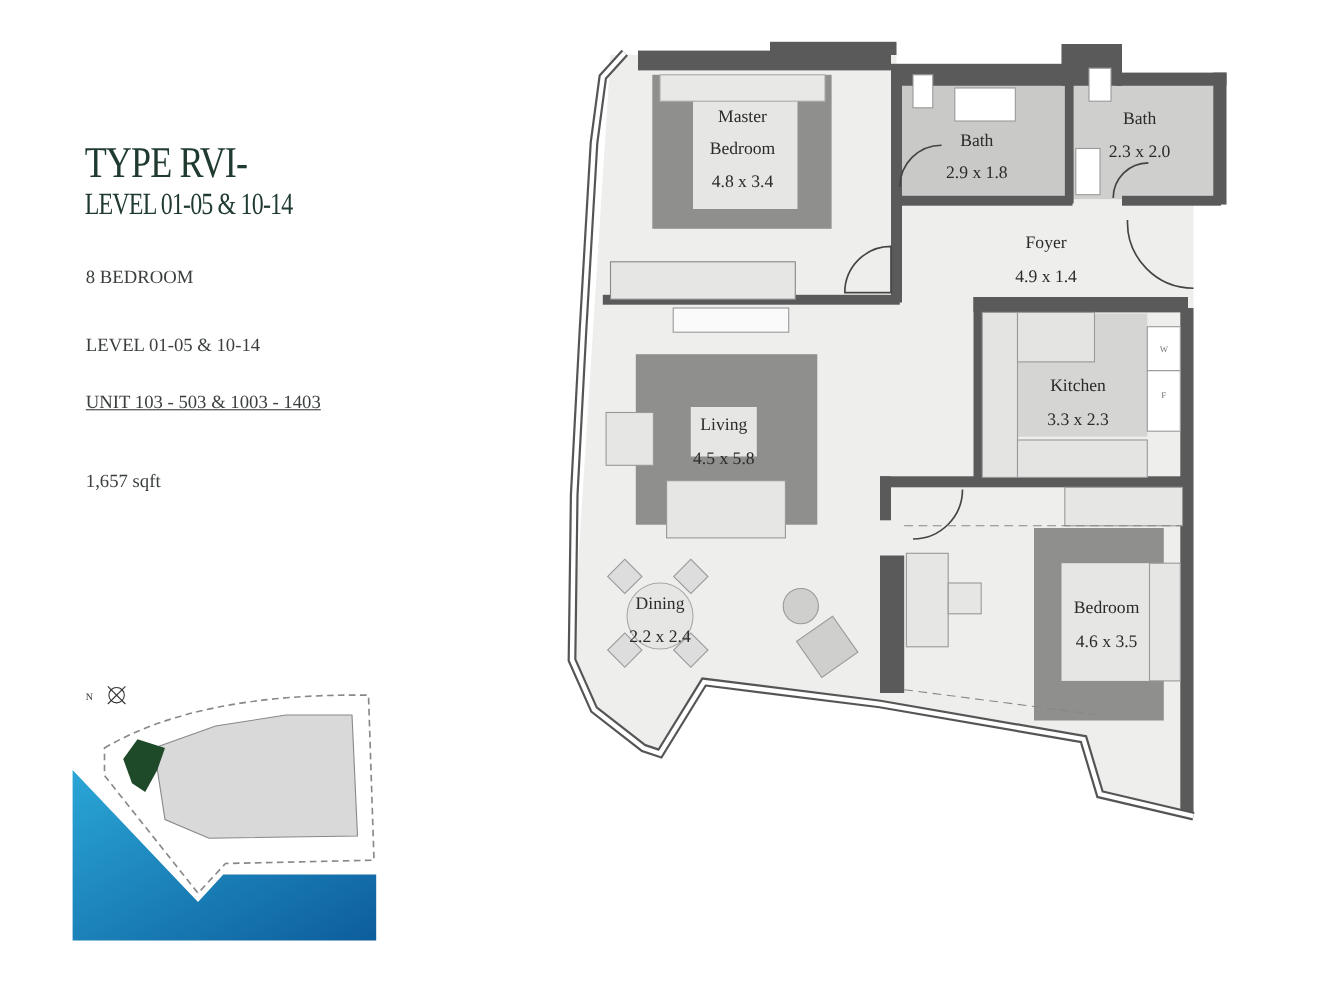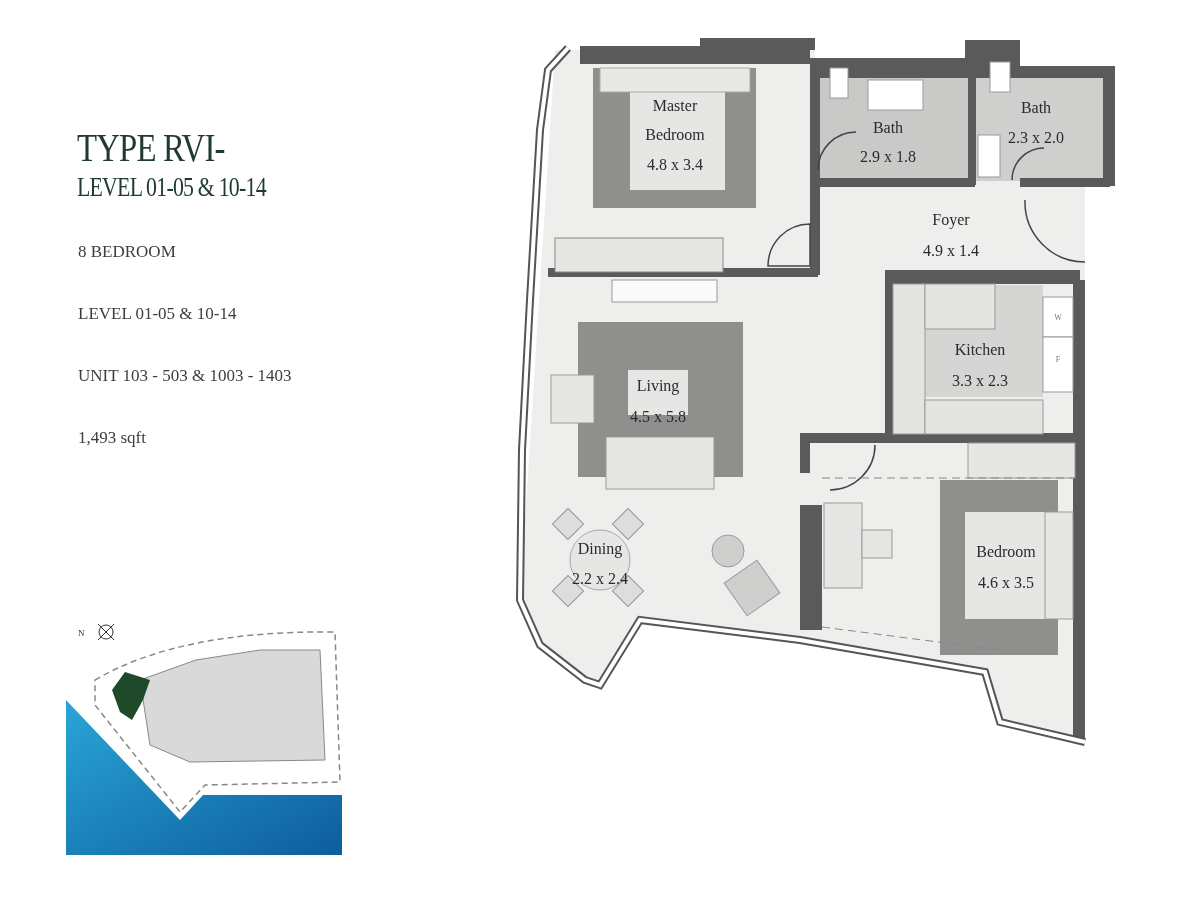--- a/index.html
+++ b/index.html
@@ -12,22 +12,22 @@
   .room-label{font-family:"Liberation Serif","DejaVu Serif",serif;font-size:16px;fill:#2b2b2b;text-anchor:middle;}
 </style>
 </head>
 <body>
 
 <div class="title">TYPE RVI-</div>
 <div class="subtitle">LEVEL 01-05 &amp; 10-14</div>
 
 <div class="info" style="top:242px;">8 BEDROOM</div>
 <div class="info" style="top:304px;">LEVEL 01-05 &amp; 10-14</div>
-<div class="info" style="top:366px;">UNIT 103 - 503 &amp; 1003 - 1403</div>
-<div class="info" style="top:428px;">1,493 sqft</div>
+<div class="info" style="top:356px;text-decoration:underline;">UNIT 103 - 503 &amp; 1003 - 1403</div>
+<div class="info" style="top:428px;">1,657 sqft</div>
 
 <svg class="plan" viewBox="500 30 640 730" xmlns="http://www.w3.org/2000/svg">
 
   <path d="M555,50 L710,50 L710,40 L815,40 L815,60 L965,60 L965,42 L1020,42 L1020,68 L1113,68 L1113,185 L1085,185 L1085,740 L1075,740 L1000,722 L985,672 L800,640 L640,620 L600,685 L585,680 L540,640 L520,600 Z" fill="#eeeeec" stroke="none"></path>
 
   <rect x="818" y="78" width="150" height="103" fill="#c9c9c7"></rect>
   <rect x="975" y="78" width="130" height="103" fill="#cfcfcd"></rect>
 
   <rect x="925" y="285" width="118" height="112" fill="#d5d5d3"></rect>
 

